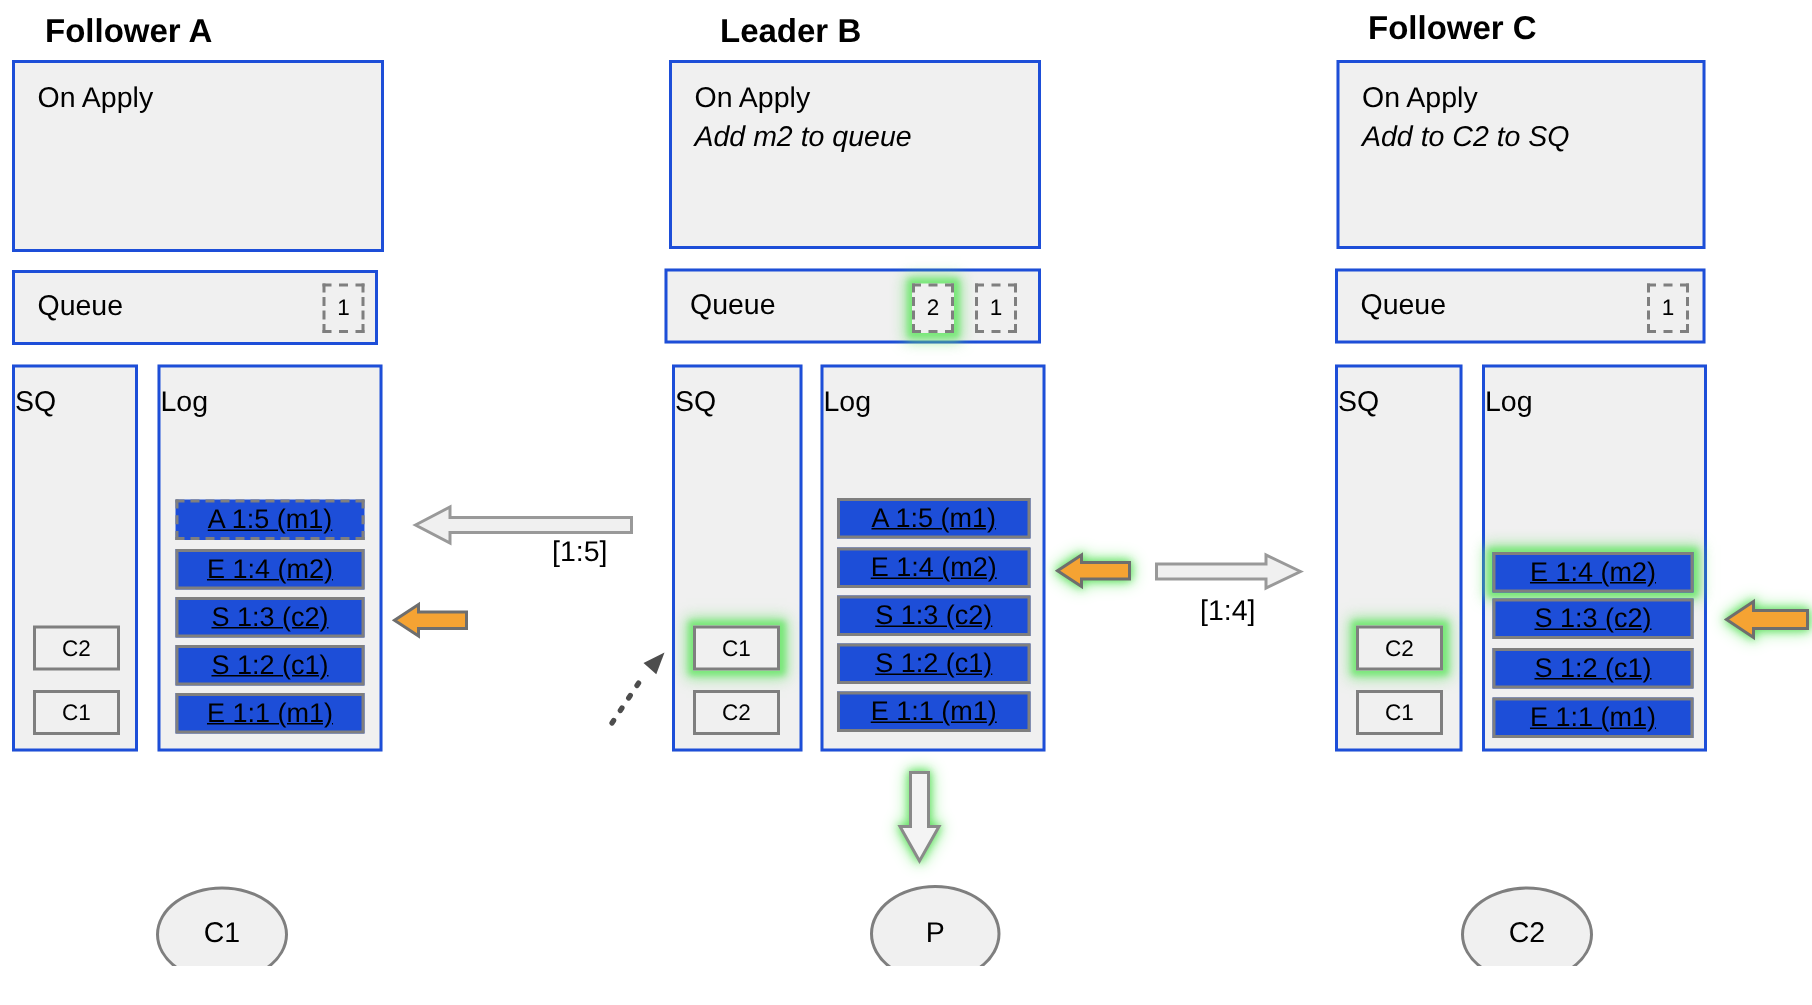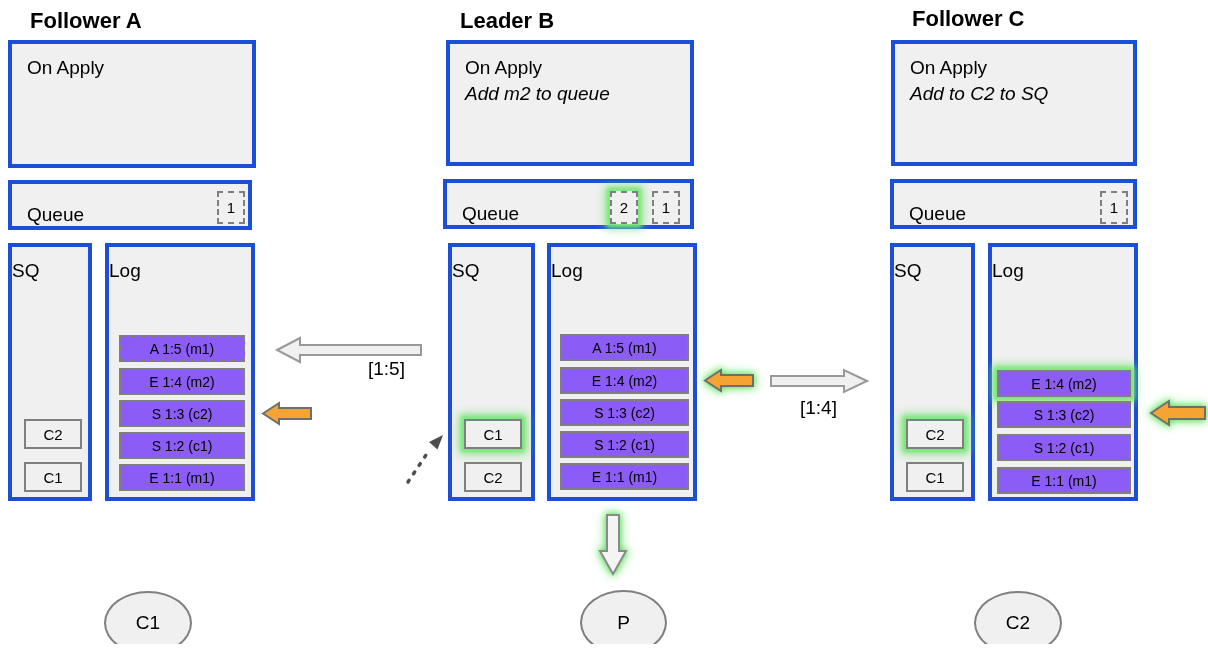--- a/index.html
+++ b/index.html
@@ -2,42 +2,43 @@
 <html><head>
 <meta charset="utf-8">
 <style>
   html,body { margin:0; padding:0; background:#fff; }
   .canvas {
     position:relative; width:1208px; height:644px; background:#ffffff;
     font-family:"Liberation Sans", sans-serif; color:#000; overflow:hidden;
   }
   .node-title { position:absolute; font-size:22px; font-weight:bold; white-space:nowrap; }
   .box {
-    position:absolute; background:#f0f0f0; border:4px solid #1d4ed8;
+    position:absolute; background:#f0f0f0; border:2px solid #1d4ed8;
     box-sizing:border-box;
   }
   .on-apply { padding:11px 15px; font-size:19px; line-height:26px; }
   .on-apply .note { font-style:italic; }
-  .queue-box { display:flex; align-items:flex-end; padding-left:15px; font-size:19px; }
+  .queue-box { display:flex; align-items:center; padding-left:15px; font-size:19px; }
   .queue-slot {
     position:absolute; width:28px; height:33px; box-sizing:border-box;
     border:2px dashed #7f7f7f; background:#f0f0f0;
     display:flex; align-items:center; justify-content:center; font-size:15px;
   }
   .panel-label { margin-top:13px; font-size:19px; }
   .sq-item {
     position:absolute; width:58px; height:30px; box-sizing:border-box;
     border:2px solid #7f7f7f; background:#f0f0f0;
     display:flex; align-items:center; justify-content:center; font-size:15px;
   }
   .log-entry {
     position:absolute; height:27px; box-sizing:border-box;
-    border:2px solid #7f7f7f; background:#8b5cf6;
-    display:flex; align-items:center; justify-content:center; font-size:14px;
+    border:2px solid #7f7f7f; background:#1d4ed8;
+    display:flex; align-items:center; justify-content:center; font-size:18px;
     white-space:nowrap;
+    text-decoration:underline;
   }
   .log-entry.dashed { border-style:dashed; border-width:2px; }
   .glow { box-shadow:0 0 4px 3px #7ae87a, 0 0 9px 5px rgba(102,223,102,0.65); }
   .svg-glow { filter:drop-shadow(0 0 3px #62dd62) drop-shadow(0 0 5px #8ef08e); }
   .ellipse {
     position:absolute; background:#f0f0f0; border:2px solid #7f7f7f; border-radius:50%;
     display:flex; align-items:center; justify-content:center; font-size:19px;
     box-sizing:border-box;
   }
   .arrow-label { position:absolute; font-size:19px; white-space:nowrap; }
@@ -70,21 +71,21 @@
     <div class="panel-label">Log</div>
     <div class="log-entry dashed" style="left:10px;top:88px;width:126px;">A 1:5 (m1)</div>
     <div class="log-entry" style="left:10px;top:121px;width:126px;">E 1:4 (m2)</div>
     <div class="log-entry" style="left:10px;top:153px;width:126px;">S 1:3 (c2)</div>
     <div class="log-entry" style="left:10px;top:185px;width:126px;">S 1:2 (c1)</div>
     <div class="log-entry" style="left:10px;top:217px;width:126px;">E 1:1 (m1)</div>
   </div>
 
   <div class="ellipse" style="left:104px;top:591px;width:88px;height:64px;">C1</div>
 
-  <div class="node-title" style="left:460px;top:8px;">Leader B</div>
+  <div class="node-title" style="left:480px;top:8px;">Leader B</div>
 
   <div class="box on-apply" style="left:446px;top:40px;width:248px;height:126px;">
     <div>On Apply</div>
     <div class="note">Add m2 to queue</div>
   </div>
 
   <div class="box queue-box" style="left:443px;top:179px;width:251px;height:50px;">
     <span>Queue</span>
     <div class="queue-slot glow" style="left:163px;top:8px;">2</div>
     <div class="queue-slot" style="left:205px;top:8px;">1</div>

